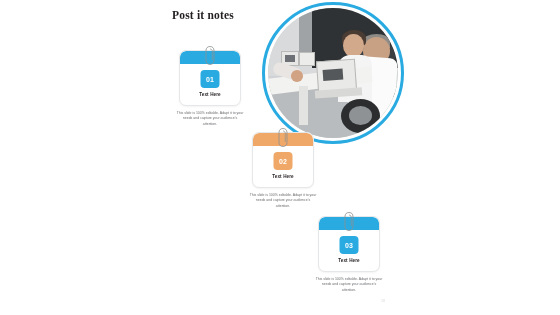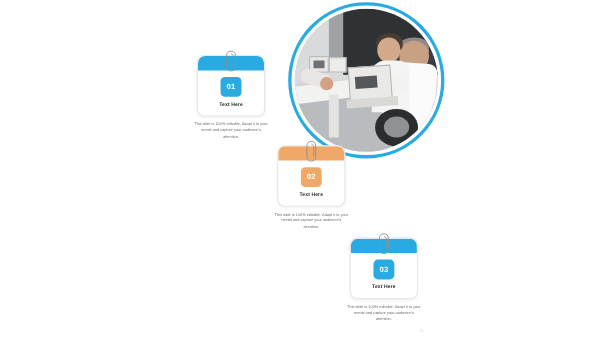--- a/index.html
+++ b/index.html
@@ -310,20 +310,21 @@
     top: 299px;
     font-size: 3.6px;
     color: #d8d8d8;
   }
 </style>
 </head>
 <body>
 
 <div class="slide">
 
+  <div class="page-title">Post it notes</div>
 
   <div class="photo-wrap">
     <div class="photo-clip">
       <div class="ph-wall-light"></div>
       <div class="ph-wall-mid"></div>
       <div class="ph-wall-dark"></div>
       <div class="ph-floor"></div>
       <div class="ph-chair"></div>
       <div class="ph-person-a-hair"></div>
       <div class="ph-person-a-head"></div>

